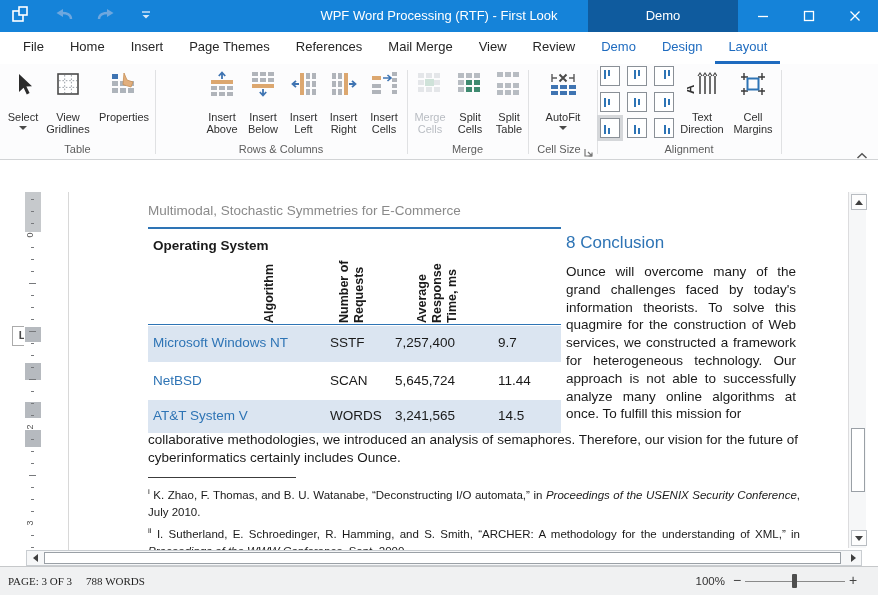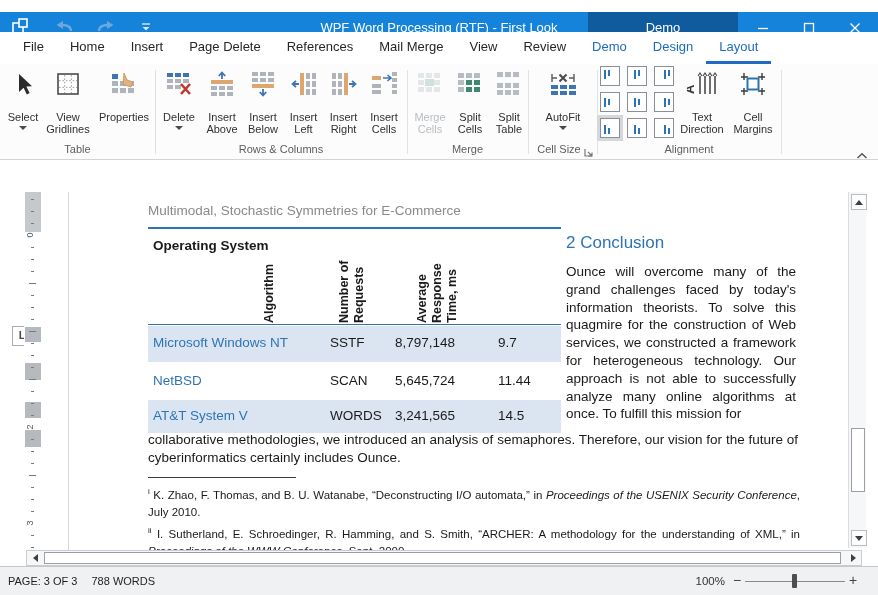--- a/index.html
+++ b/index.html
@@ -1,19 +1,19 @@
 <!DOCTYPE html>
 <html><head>
 <meta charset="utf-8">
 <style>
   html,body{margin:0;padding:0;background:#e8e8e8;}
   #app{position:relative;width:878px;height:595px;background:#fff;overflow:hidden;
        font-family:"Liberation Sans",sans-serif;-webkit-font-smoothing:antialiased;}
   
-  .titlebar{position:absolute;left:0;top:0;width:878px;height:32px;background:#1583d9;margin-top:12px;}
+  .titlebar{position:absolute;left:0;top:0;width:878px;height:32px;background:#1583d9;}
   .tb-title{position:absolute;left:0;top:0;width:878px;height:32px;line-height:32px;
             text-align:center;color:#fff;font-size:13px;}
   .tb-demo{position:absolute;left:588px;top:0;width:150px;height:32px;background:#0f5b9e;
            color:#fff;font-size:13px;line-height:32px;text-align:center;}
   .qat{position:absolute;left:10px;top:0;height:32px;display:flex;align-items:center;gap:22px;}
   .winbtn{position:absolute;top:0;width:46px;height:32px;display:flex;align-items:center;justify-content:center;}
   
   .tabrow{position:absolute;left:0;top:32px;width:878px;height:32px;background:#fff;display:flex;padding-left:10px;box-sizing:border-box;}
   .tab{font-size:13px;color:#262626;line-height:29px;padding:0 13px;cursor:default;}
   .tab.accent{color:#1e6bbf;}
@@ -81,21 +81,21 @@
   .vthumb{position:absolute;left:2px;top:236px;width:14px;height:64px;background:#fff;border:1px solid #9aa0a6;box-sizing:border-box;}
   .hscroll{position:absolute;left:26px;top:550px;width:836px;height:16px;background:#f6f7f8;border:1px solid #c9cdd1;box-sizing:border-box;}
   .hthumb{position:absolute;left:17px;top:1px;width:797px;height:12px;background:#fff;border:1px solid #9aa0a6;box-sizing:border-box;}
   .tri-up{width:0;height:0;border-left:4px solid transparent;border-right:4px solid transparent;border-bottom:5px solid #3f3f3f;}
   .tri-dn{width:0;height:0;border-left:4px solid transparent;border-right:4px solid transparent;border-top:5px solid #3f3f3f;}
   .tri-lf{width:0;height:0;border-top:4px solid transparent;border-bottom:4px solid transparent;border-right:5px solid #3f3f3f;}
   .tri-rt{width:0;height:0;border-top:4px solid transparent;border-bottom:4px solid transparent;border-left:5px solid #3f3f3f;}
   
   .statusbar{position:absolute;left:0;top:566px;width:878px;height:29px;background:#f0f1f2;border-top:1px solid #c6c8ca;box-sizing:border-box;}
   .sb-left{position:absolute;left:8px;top:0;height:28px;line-height:28px;font-size:11px;color:#1f1f1f;}
-  .sb-left span{margin-right:14px;}
+  .sb-left span{margin-right:14px;font-family:Liberation Serif, serif;}
   .sb-zoom{position:absolute;right:153px;top:0;height:28px;line-height:28px;font-size:11.5px;color:#333;}
   .zminus{position:absolute;left:733px;top:0;height:28px;line-height:27px;font-size:14px;color:#444;}
   .zplus{position:absolute;left:849px;top:0;height:28px;line-height:27px;font-size:14px;color:#444;}
   .ztrack{position:absolute;left:745px;top:14px;width:100px;height:1px;background:#8a8a8a;}
   .ztick{position:absolute;left:794px;top:17px;width:1px;height:4px;background:#9a9a9a;}
   .zthumb{position:absolute;left:792px;top:7px;width:5px;height:14px;background:#4e4e4e;border-radius:1px;}
 </style>
 </head>
 <body>
 
@@ -136,21 +136,21 @@
         <svg width="12" height="12" viewBox="0 0 12 12">
           <path d="M1.5 1.5 L10.5 10.5 M10.5 1.5 L1.5 10.5" stroke="#fff" stroke-width="1.3"></path>
         </svg>
       </div>
   </div>
 
   <div class="tabrow">
     <div class="tab">File</div>
     <div class="tab">Home</div>
     <div class="tab">Insert</div>
-    <div class="tab">Page Delete</div>
+    <div class="tab">Page Themes</div>
     <div class="tab">References</div>
     <div class="tab">Mail Merge</div>
     <div class="tab">View</div>
     <div class="tab">Review</div>
     <div class="tab accent">Demo</div>
     <div class="tab accent">Design</div>
     <div class="tab accent active">Layout</div>
   </div>
 
   <div class="ribbon">
@@ -190,41 +190,20 @@
               <rect x="18" y="17" width="6" height="5"></rect>
             </g>
         <rect x="2" y="3" width="6" height="5" fill="#3f74b2"></rect>
         <path d="M14 2 l3 7 6 2 -2 5 -8 -2.4 z" fill="#e2af7d" stroke="#c78f55" stroke-width="0.8"></path>
           </svg>
         </div>
       <div class="rlabel">Properties</div>
     </div>
     <div class="group-label" style="left:0;width:155px">Table</div>
 
-    <div class="rbtn" style="left:158px;width:42px">
-      <div class="ricon">
-          <svg width="28" height="26" viewBox="0 0 28 26">
-        <g fill="#3f74b2">
-              <rect x="2" y="2" width="6" height="4"></rect>
-              <rect x="10" y="2" width="6" height="4"></rect>
-              <rect x="18" y="2" width="6" height="4"></rect>
-            </g>
-        <g fill="#b0b4ba">
-              <rect x="2" y="8" width="6" height="4"></rect>
-              <rect x="10" y="8" width="6" height="4"></rect>
-              <rect x="18" y="8" width="6" height="4"></rect>
-              <rect x="2" y="14" width="6" height="4"></rect>
-              <rect x="10" y="14" width="6" height="4"></rect>
-            </g>
-        <path d="M16 13 L25 23 M25 13 L16 23" stroke="#c0392b" stroke-width="2.6"></path>
-          </svg>
-        </div>
-      <div class="rlabel">Delete</div>
-      <div class="caret"></div>
-    </div>
     <div class="rbtn" style="left:202px;width:40px">
       <div class="ricon">
           <svg width="26" height="26" viewBox="0 0 26 26">
             <path d="M13 8 V2 M9.8 5 L13 1.5 L16.2 5" stroke="#3f74b2" stroke-width="1.8" fill="none"></path>
             <rect x="2" y="9" width="22" height="4" fill="#dca76f"></rect>
             <g fill="#b0b4ba">
               <rect x="2" y="15" width="6" height="4"></rect>
               <rect x="10" y="15" width="6" height="4"></rect>
               <rect x="18" y="15" width="6" height="4"></rect>
               <rect x="2" y="21" width="6" height="4"></rect>
@@ -598,37 +577,37 @@
       <div class="t-topline"></div>
       <div class="t-colhead">Operating System</div>
       <div class="rot" style="left:220px;width:16px">Algorithm</div>
       <div class="rot" style="left:295px;width:31px">Number of Requests</div>
       <div class="rot" style="left:373px;width:46px">Average Response Time, ms</div>
       <div class="t-botline"></div>
 
       <div class="trow shaded" style="top:134px;height:36px">
         <span class="os" style="top:9px">Microsoft Windows NT</span>
         <span class="alg" style="top:9px">SSTF</span>
-        <span class="req" style="top:9px">8,797,148</span>
+        <span class="req" style="top:9px">7,257,400</span>
         <span class="resp" style="top:9px">9.7</span>
       </div>
       <div class="trow" style="top:170px;height:38px">
         <span class="os" style="top:11px">NetBSD</span>
         <span class="alg" style="top:11px">SCAN</span>
         <span class="req" style="top:11px">5,645,724</span>
         <span class="resp" style="top:11px">11.44</span>
       </div>
       <div class="trow shaded" style="top:208px;height:33px">
         <span class="os" style="top:8px">AT&amp;T System V</span>
         <span class="alg" style="top:8px">WORDS</span>
         <span class="req" style="top:8px">3,241,565</span>
         <span class="resp" style="top:8px">14.5</span>
       </div>
 
-      <div class="concl-h">2 Conclusion</div>
+      <div class="concl-h">8 Conclusion</div>
       <div class="concl-p">Ounce will overcome many of the grand challenges faced by today's information theorists. To solve this quagmire for the construction of Web services, we constructed a framework for heterogeneous technology. Our approach is not able to successfully analyze many online algorithms at once. To fulfill this mission for</div>
       <div class="contin">collaborative methodologies, we introduced an analysis of semaphores. Therefore, our vision for the future of cyberinformatics certainly includes Ounce.</div>
 
       <div class="fnsep"></div>
       <div class="fns">
         <div><sup>i</sup> <span class="fn-text"><span>K. Zhao, F. Thomas, and B. U. Watanabe, “Deconstructing I/O automata,” in </span><i>Proceedings of the USENIX Security Conference</i><span>, July 2010.</span></span></div>
         <div><sup>ii</sup> <span class="fn-text"><span>I. Sutherland, E. Schroedinger, R. Hamming, and S. Smith, “ARCHER: A methodology for the understanding of XML,” in </span><i>Proceedings of the WWW Conference</i><span>, Sept. 2000.</span></span></div>
       </div>
     </div>
   </div>

